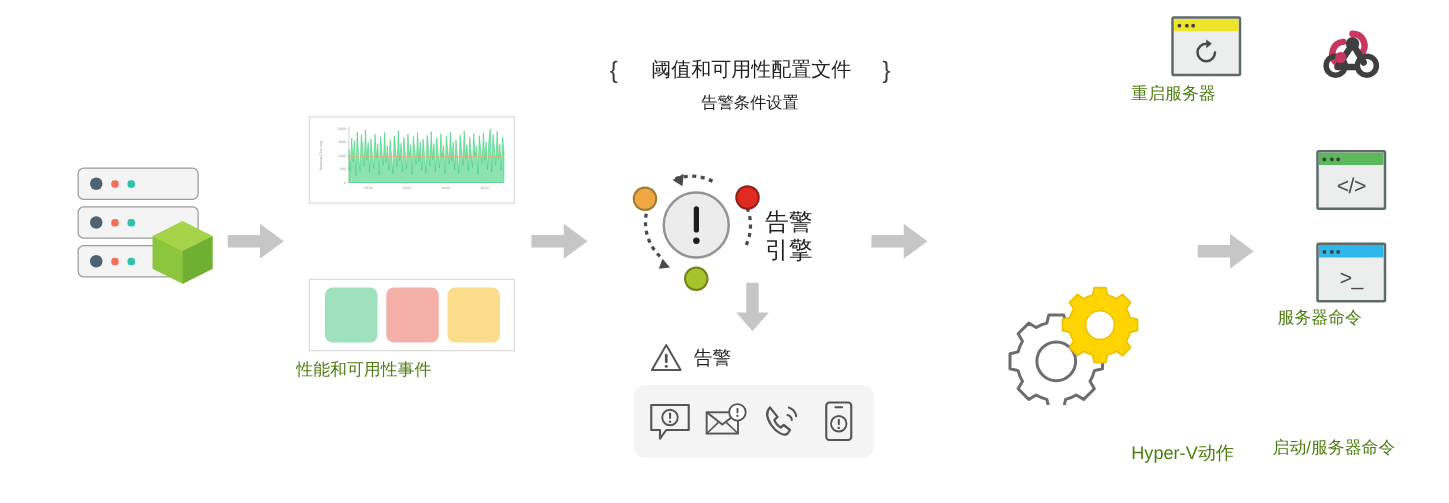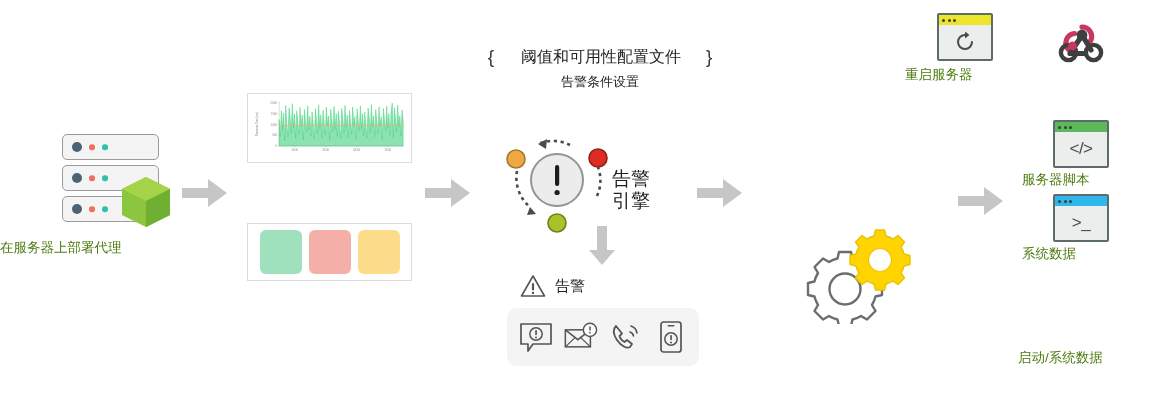--- a/index.html
+++ b/index.html
@@ -112,21 +112,20 @@
         <span class="dot-s1"></span>
         <span class="dot-s2"></span>
       </div>
       <svg class="cube" viewBox="0 0 50 52">
         <polygon points="25,1 49,13 49,39 25,51 1,39 1,13" fill="#8cc63e"></polygon>
         <polygon points="25,1 49,13 25,25 1,13" fill="#a5d44a"></polygon>
         <polygon points="25,25 49,13 49,39 25,51" fill="#6fb032"></polygon>
       </svg>
     </div>
   </div>
-  <div class="abs lbl" style="left:0px;top:240px;width:230px;">在服务器上部署代理</div>
 
   <div class="abs flow-arrow" style="left:182px;top:176px;">
     <svg viewBox="0 0 46 34">
         <polygon points="0,12 26,12 26,3 45,17 26,31 26,22 0,22" fill="#c6c6c6"></polygon>
       </svg>
   </div>
 
   <div class="abs card chart-card" style="left:247px;top:93px;">
     <div class="chart-wrap">
       <svg id="chartSvg" viewBox="0 0 165 66" preserveAspectRatio="none">
@@ -155,20 +154,21 @@
           <line x1="30" y1="29.675" x2="162" y2="29.675" stroke="#f5a96a" stroke-width="0.8"></line>
         </svg>
     </div>
   </div>
 
   <div class="abs card events-card" style="left:247px;top:223px;">
     <div class="ev-box" id="evb0" style="background: rgb(159, 224, 189);"></div>
     <div class="ev-box" id="evb1" style="background: rgb(245, 175, 169);"></div>
     <div class="ev-box" id="evb2" style="background: rgb(251, 220, 138);"></div>
   </div>
+  <div class="abs lbl" style="left:237px;top:288px;width:185px;">性能和可用性事件</div>
 
   <div class="abs flow-arrow" style="left:425px;top:176px;">
     <svg viewBox="0 0 46 34">
         <polygon points="0,12 26,12 26,3 45,17 26,31 26,22 0,22" fill="#c6c6c6"></polygon>
       </svg>
   </div>
 
   <div class="abs cfg-sub" style="left:466px;top:72px;width:268px;">告警条件设置</div>
   <div class="abs cfg-title" style="left:466px;top:46px;width:268px;">
     <span class="brace">{</span>
@@ -312,30 +312,30 @@
   <div class="abs win" id="winScript" style="left:1053px;top:120px;">
     <div class="bar" id="barScript" style="background: rgb(91, 184, 91);">
         <i></i>
         <i></i>
         <i></i>
       </div>
     <div class="body">
       <span class="glyph" id="glyphScript">&lt;/&gt;</span>
     </div>
   </div>
-  <div class="abs lbl" style="left:1022px;top:172px;width:120px;">服务器脚本</div>
 
   <div class="abs win" id="winCmd" style="left:1053px;top:194px;">
     <div class="bar" id="barCmd" style="background: rgb(46, 183, 234);">
         <i></i>
         <i></i>
         <i></i>
       </div>
     <div class="body">
       <span class="glyph" id="glyphCmd">&gt;_</span>
     </div>
   </div>
-  <div class="abs lbl" style="left:1022px;top:246px;width:120px;">系统数据</div>
-
-
-  <div class="abs lbl" style="left:1018px;top:350px;width:130px;">启动/系统数据</div>
+  <div class="abs lbl" style="left:1022px;top:246px;width:120px;">服务器命令</div>
+
+  <div class="abs lbl" style="left:905px;top:354px;width:130px;font-size:14.5px;">Hyper-V动作</div>
+
+  <div class="abs lbl" style="left:1018px;top:350px;width:130px;">启动/服务器命令</div>
 
 </div>
 
 </body></html>

